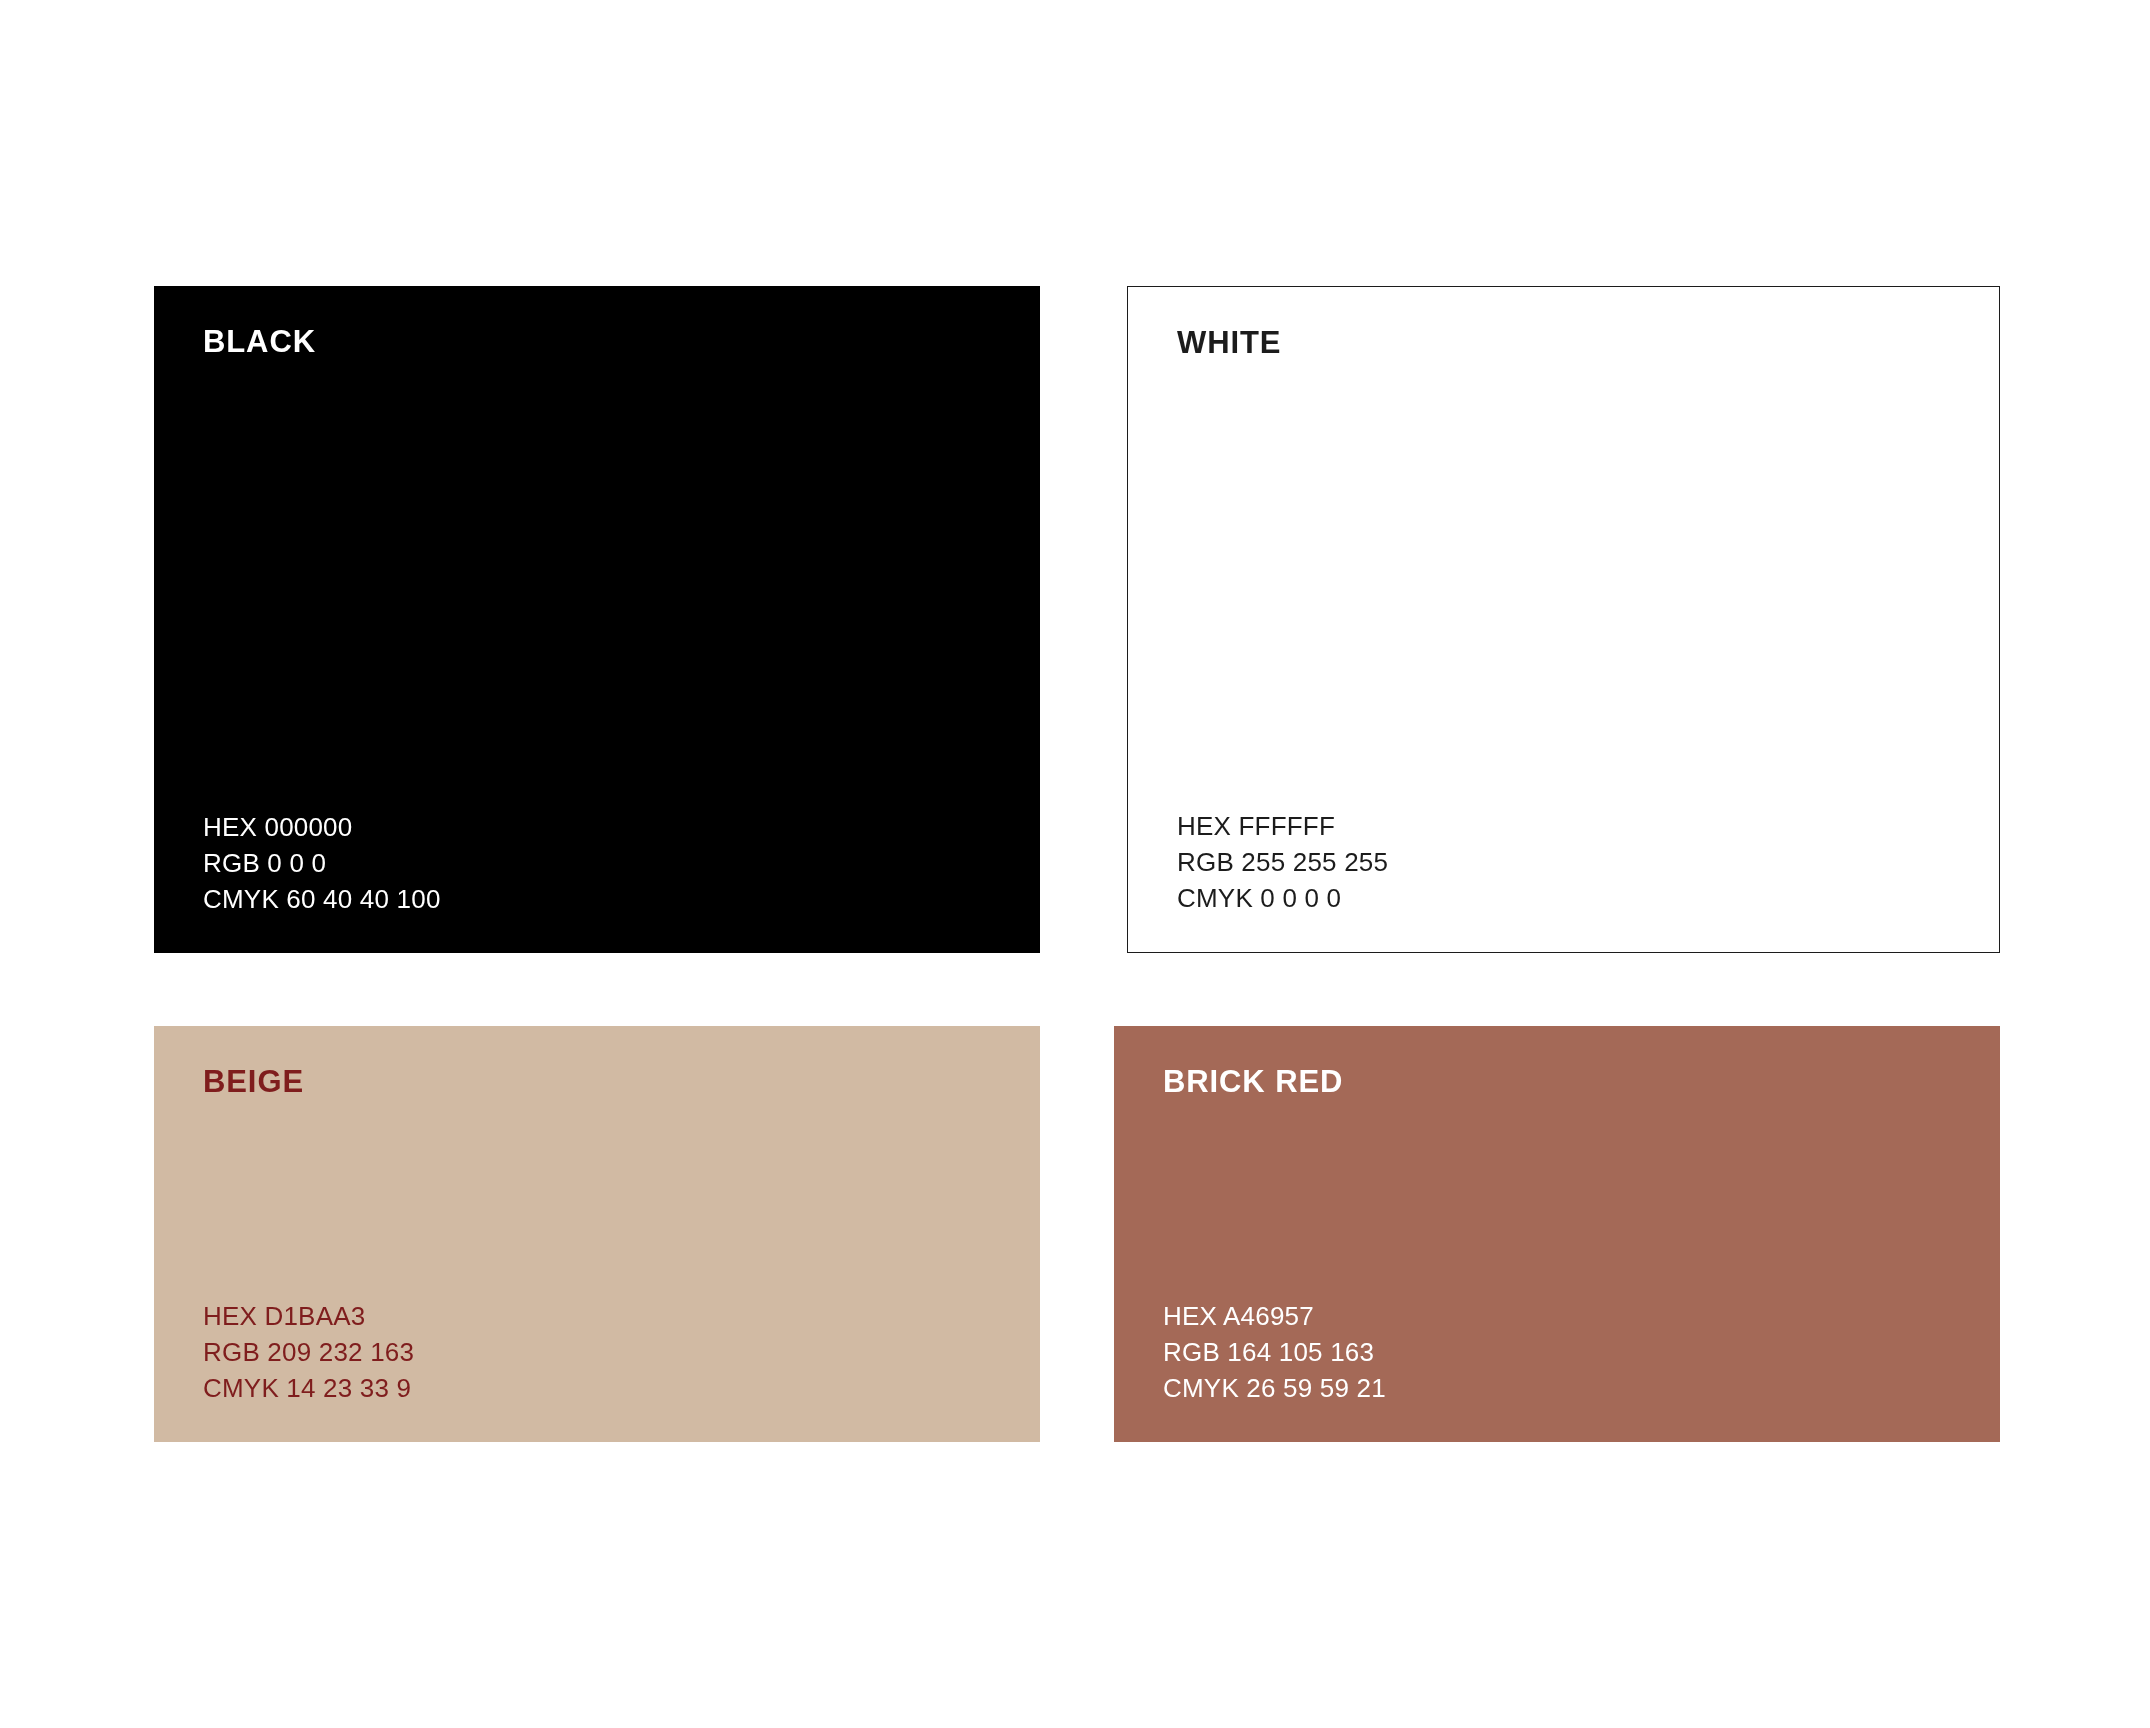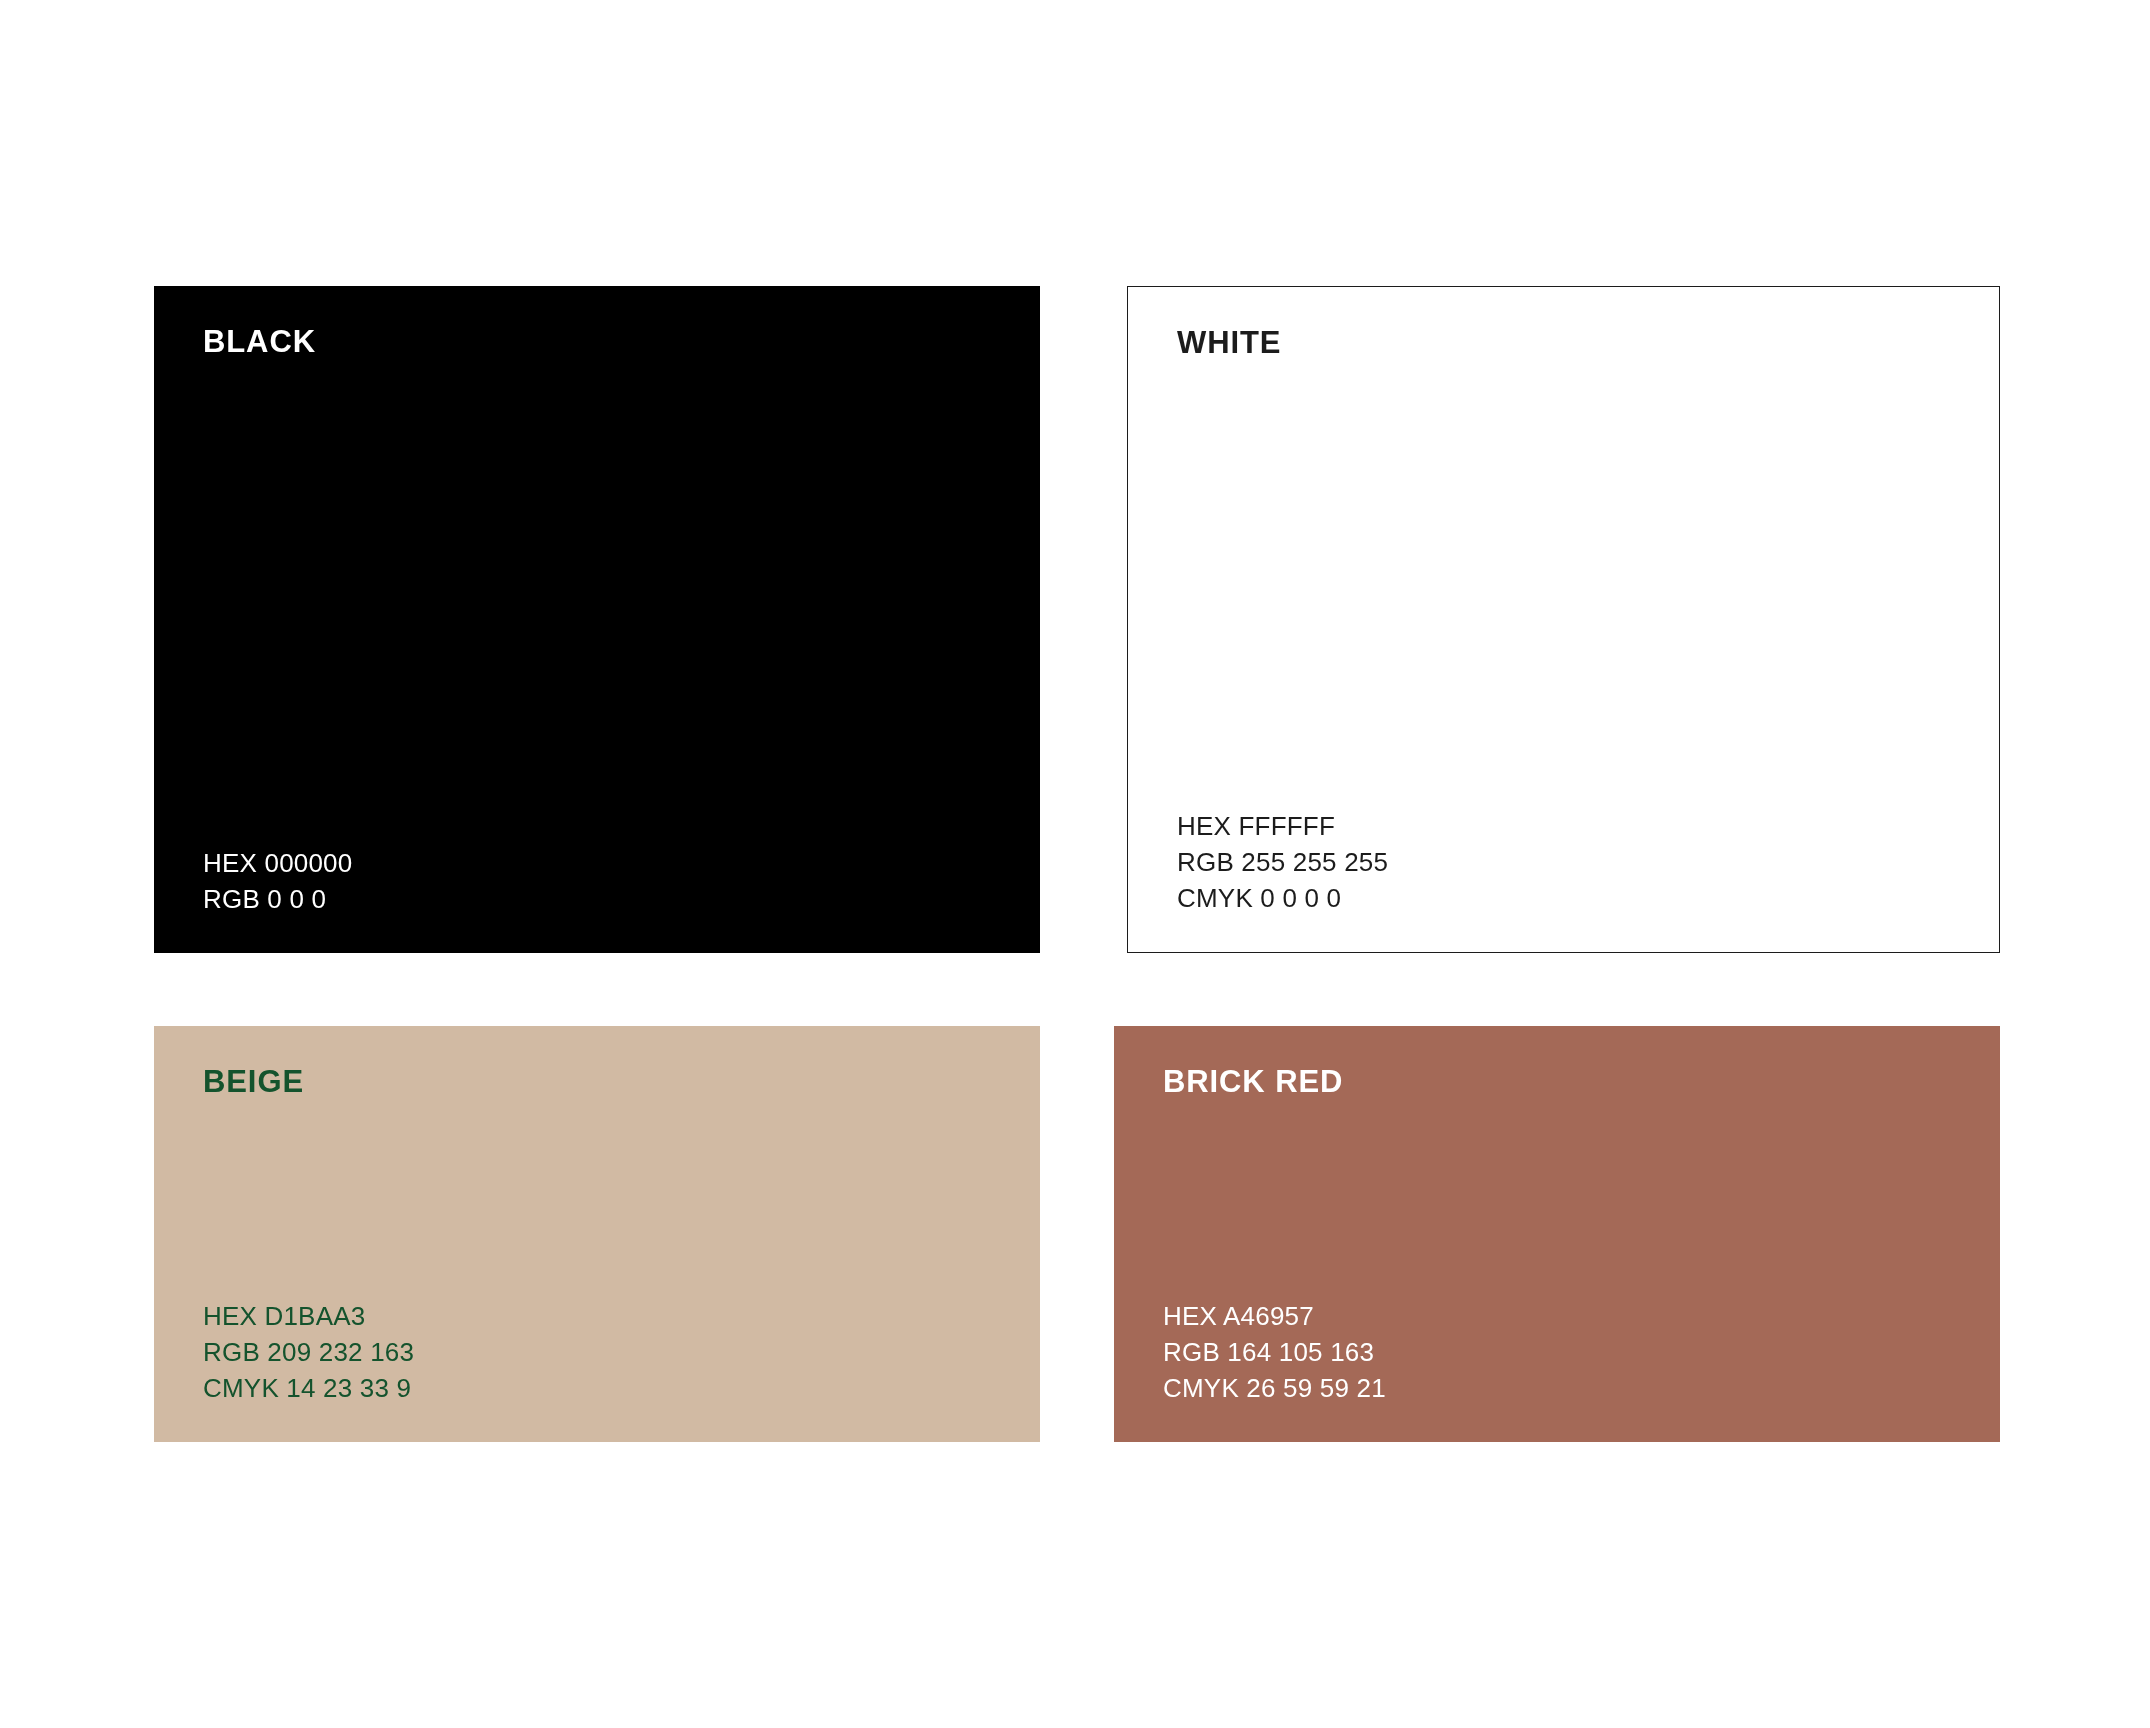--- a/index.html
+++ b/index.html
@@ -84,21 +84,21 @@
   .swatch--white .swatch-name,
   .swatch--white .swatch-specs {
     color: #1c1c1c;
   }
 
   .swatch--beige {
     background: #d1baa3;
   }
   .swatch--beige .swatch-name,
   .swatch--beige .swatch-specs {
-    color: #14532d;
+    color: #7f1d1d;
   }
 
   .swatch--brick {
     background: #a46957;
   }
   .swatch--brick .swatch-name,
   .swatch--brick .swatch-specs {
     color: #ffffff;
   }
 </style>
@@ -107,20 +107,21 @@
 
 <div id="palette-page">
 
   <div class="swatch-grid">
 
     <div class="swatch swatch--black">
       <div class="swatch-name">BLACK</div>
       <div class="swatch-specs">
         <span class="spec-line">HEX 000000</span>
         <span class="spec-line">RGB 0 0 0</span>
+        <span class="spec-line">CMYK 60 40 40 100</span>
       </div>
     </div>
 
     <div class="swatch swatch--white">
       <div class="swatch-name">WHITE</div>
       <div class="swatch-specs">
         <span class="spec-line">HEX FFFFFF</span>
         <span class="spec-line">RGB 255 255 255</span>
         <span class="spec-line">CMYK 0 0 0 0</span>
       </div>

